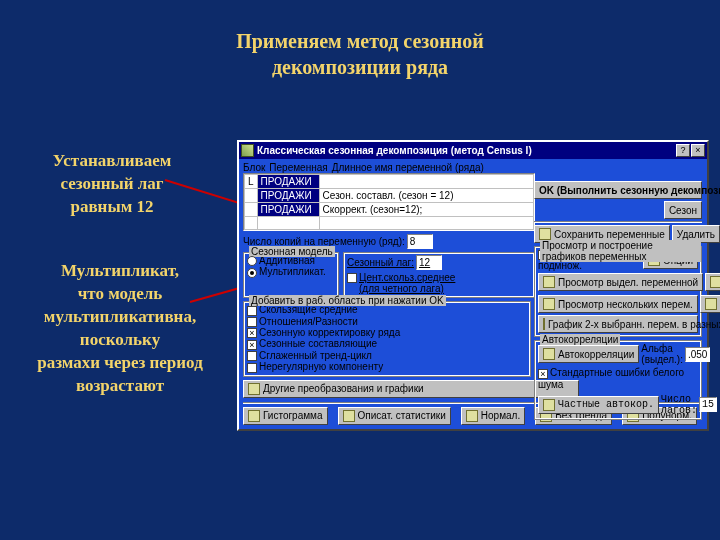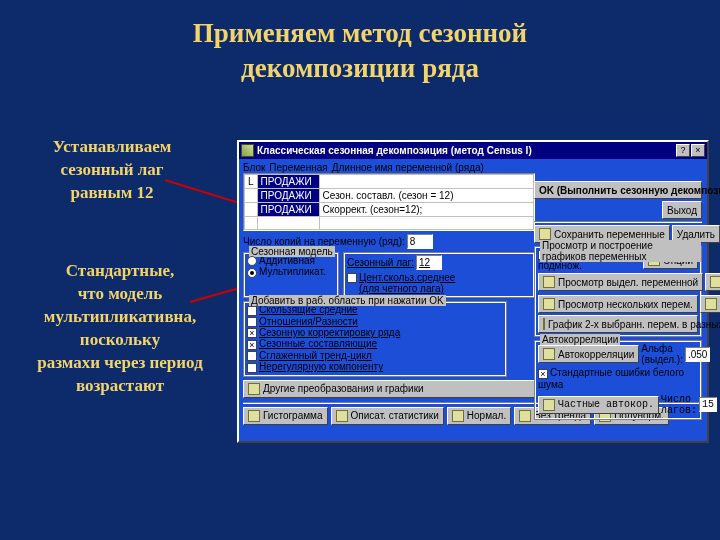--- a/index.html
+++ b/index.html
@@ -8,34 +8,34 @@
     width: 720px;
     height: 540px;
     background: #0d2b6a;
     font-family: Georgia, 'Times New Roman', serif;
     position: relative;
     overflow: hidden;
   }
   .slide-title {
     color: #f3d46a;
     text-align: center;
-    font-size: 27px;
+    font-size: 20px;
     font-weight: bold;
     line-height: 1.3;
-    padding-top: 16px;
+    padding-top: 28px;
   }
   .side-text {
     position: absolute;
     color: #f3d46a;
     font-size: 17px;
     font-weight: bold;
     text-align: center;
     line-height: 1.35;
   }
-  .side1 { top: 136px; left: 12px; width: 200px; }
+  .side1 { top: 150px; left: 12px; width: 200px; }
   .side2 { top: 260px; left: 4px; width: 232px; }
 
   .arrow { position: absolute; pointer-events: none; }
 
   .dialog {
     position: absolute;
     top: 140px; left: 237px;
     width: 472px;
     background: #1d4ed8;
     border: 2px solid #fff;
@@ -66,21 +66,21 @@
     background: #c0c0c0;
     border: 1px solid #fff;
     border-right-color: #404040;
     border-bottom-color: #404040;
     margin-left: 1px;
     font-size: 9px;
     text-align: center;
     line-height: 11px;
     color: #000;
   }
-  .dlgbody { padding: 3px 4px 16px 4px; }
+  .dlgbody { padding: 3px 4px 4px 4px; }
   .row { display: flex; align-items: center; gap: 2px; }
   .lbl { font-size: 10px; }
   .inset {
     border: 1px solid #808080;
     border-right-color:#fff; border-bottom-color:#fff;
     background:#fff;
     padding:1px 2px;
   }
   .btn {
     background:#c0c0c0;
@@ -135,38 +135,38 @@
     vertical-align:middle;
     margin-right:2px;
   }
   .radio { border-radius:50%; border:1px solid #404040; background:#fff; position:relative;}
   .radio.sel::after{content:"";position:absolute;inset:2px;border-radius:50%;background:#000;}
   .check { border:1px solid #404040; background:#fff; font-size:9px; line-height:8px; text-align:center;}
   .rcol { position:absolute; top:22px; right:5px; width:168px; }
   .ritem { margin-bottom:2px; }
   .small-inp { width:26px; display:inline-block; }
   .hr { border-top:1px solid #808080; border-bottom:1px solid #fff; margin:2px 0;}
-  .botrow { display:flex; gap:3px; margin-top:3px; flex-wrap:wrap; justify-content:flex-start;}
+  .botrow { display:flex; gap:10px; margin-top:3px; flex-wrap:wrap; justify-content:flex-start;}
   .botrow .btn { flex:0 0 auto; }
 </style>
 </head>
 <body>
 
 <div class="slide-title">
   <span>Применяем метод сезонной</span><br>
   <span>декомпозиции ряда</span>
 </div>
 
 <div class="side-text side1">
   <span>Устанавливаем</span><br>
   <span>сезонный лаг</span><br>
   <span>равным 12</span>
 </div>
 <div class="side-text side2">
-  <span>Стандартные,</span><br>
+  <span>Мультипликат,</span><br>
   <span>что модель</span><br>
   <span>мультипликативна,</span><br>
   <span>поскольку</span><br>
   <span>размахи через период</span><br>
   <span>возрастают</span>
 </div>
 
 <svg class="arrow" style="top:170px;left:150px" width="260" height="100">
   <line x1="15" y1="10" x2="240" y2="80" stroke="#c00" stroke-width="2"></line>
   <polygon points="240,80 229,71 232,82" fill="#c00"></polygon>
@@ -232,42 +232,42 @@
         <span class="legend"></span>
         <div class="row">
           <span class="lbl">Сезонный лаг:</span>
           <span class="inset small-inp">12</span>
         </div>
         <div style="margin-top:2px;"><span class="check"></span><span>Цент.скольз.среднее</span></div>
         <div class="lbl" style="margin-left:12px;color:#000">(для четного лага)</div>
       </div>
     </div>
 
-    <div class="fieldset" style="width:264px;text-decoration:underline;">
+    <div class="fieldset" style="width:288px;">
       <span class="legend">Добавить в раб. область при нажатии OK</span>
       <div><span class="check"></span><span>Скользящие средние</span></div>
       <div><span class="check"></span><span>Отношения/Разности</span></div>
       <div><span class="check">×</span><span>Сезонную корректировку ряда</span></div>
       <div><span class="check">×</span><span>Сезонные составляющие</span></div>
       <div><span class="check"></span><span>Сглаженный тренд-цикл</span></div>
       <div><span class="check"></span><span>Нерегулярную компоненту</span></div>
     </div>
 
-    <div style="margin-top:3px;width:292px;">
+    <div style="margin-top:3px;width:336px;">
       <span class="btn" style="width:100%;justify-content:flex-start">
           <span class="ic"></span>
           <span>Другие преобразования и графики</span>
         </span>
     </div>
 
     <div class="rcol">
       <div class="btn ritem" style="width:100%;font-weight:bold">
           <span>OK (Выполнить сезонную декомпозицию)</span>
         </div>
-      <div class="ritem" style="text-align:right"><span class="btn">Выход</span></div>
+      <div class="ritem" style="text-align:right"><span class="btn">Сезон</span></div>
       <div class="hr"></div>
       <div class="row ritem">
         <span class="btn" style="flex:1">
             <span class="ic"></span>
             <span>Сохранить переменные</span>
           </span>
         <span class="btn">Удалить</span>
       </div>
       <div class="fieldset ritem">
         <span class="legend">Просмотр и построение графиков переменных</span>

